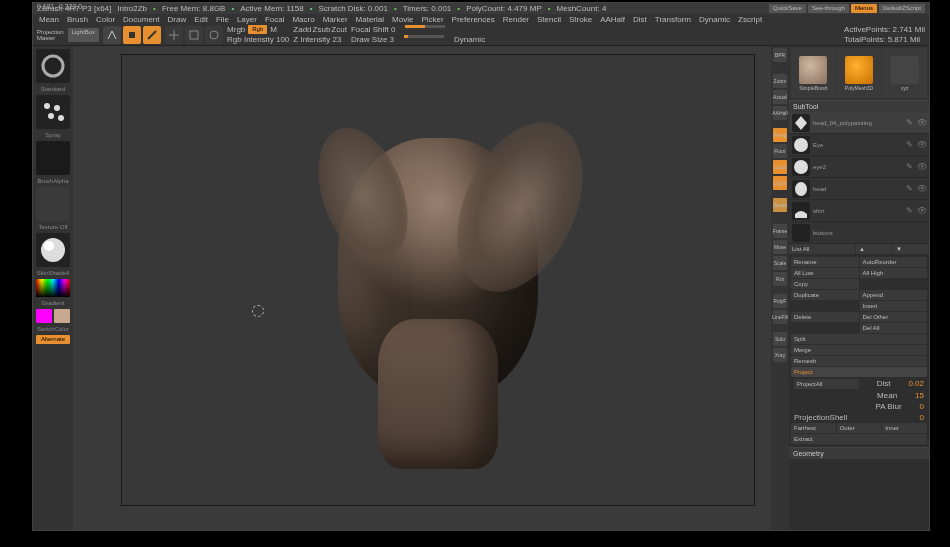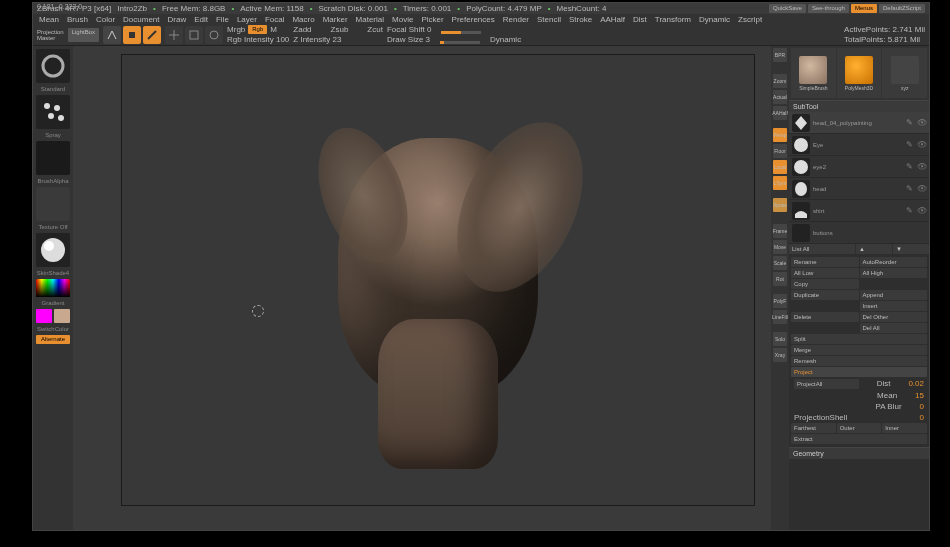--- a/index.html
+++ b/index.html
@@ -10,21 +10,21 @@
 .titlebar .right{display:flex;gap:2px}
 .tbtn{background:#555;padding:0 4px;height:9px;line-height:9px;font-size:6px;border-radius:1px}
 .tbtn.orange{background:#e89030;color:#000}
 .menubar{height:10px;background:#333;display:flex;gap:8px;padding:0 6px;align-items:center;font-size:7px;color:#999}
 .toolbar{height:22px;background:#333;display:flex;align-items:center;padding:0 4px;gap:4px;border-bottom:1px solid #222}
 .toolbar .section{display:flex;gap:2px;align-items:center}
 .tool-btn{width:18px;height:18px;background:#444;border-radius:2px;display:flex;align-items:center;justify-content:center;font-size:6px}
 .tool-btn.orange{background:#e89030}
 .tool-btn svg{width:12px;height:12px}
 .label-stack{display:flex;flex-direction:column;font-size:6px;gap:1px}
-.slider-row{display:flex;align-items:flex-end;gap:10px;font-size:6px}
+.slider-row{display:flex;align-items:flex-start;gap:10px;font-size:6px}
 .slider{width:40px;height:3px;background:#555;position:relative}
 .slider .fill{height:100%;background:#e89030}
 .main{display:flex;height:calc(100% - 43px)}
 .left-panel{width:40px;background:#333;display:flex;flex-direction:column;gap:3px;padding:3px;align-items:center}
 .brush-preview{width:34px;height:34px;background:#222;border-radius:2px;display:flex;align-items:center;justify-content:center}
 .brush-label{font-size:6px;color:#888;text-align:center}
 .color-picker{width:34px;height:18px;background:linear-gradient(90deg,#f00,#ff0,#0f0,#0ff,#00f,#f0f,#f00);border-radius:2px;position:relative}
 .color-picker::before{content:'';position:absolute;inset:0;background:linear-gradient(180deg,transparent,#000)}
 .swatch-row{display:flex;gap:2px}
 .swatch{width:16px;height:14px;border-radius:1px}
@@ -162,21 +162,21 @@
     </div>
     <div class="label-stack">
       <div style="display:flex;gap:3px">
         <span>Mrgb</span>
         <span class="tbtn orange">Rgb</span>
         <span>M</span>
       </div>
       <span>Rgb Intensity 100</span>
     </div>
     <div class="label-stack">
-      <div style="display:flex;gap:19px">
+      <div style="display:flex;gap:1px">
         <span>Zadd</span>
         <span>Zsub</span>
         <span>Zcut</span>
       </div>
       <span>Z Intensity 23</span>
     </div>
     <div class="label-stack">
       <div class="slider-row">
           <span>Focal Shift 0</span>
           <div class="slider">

